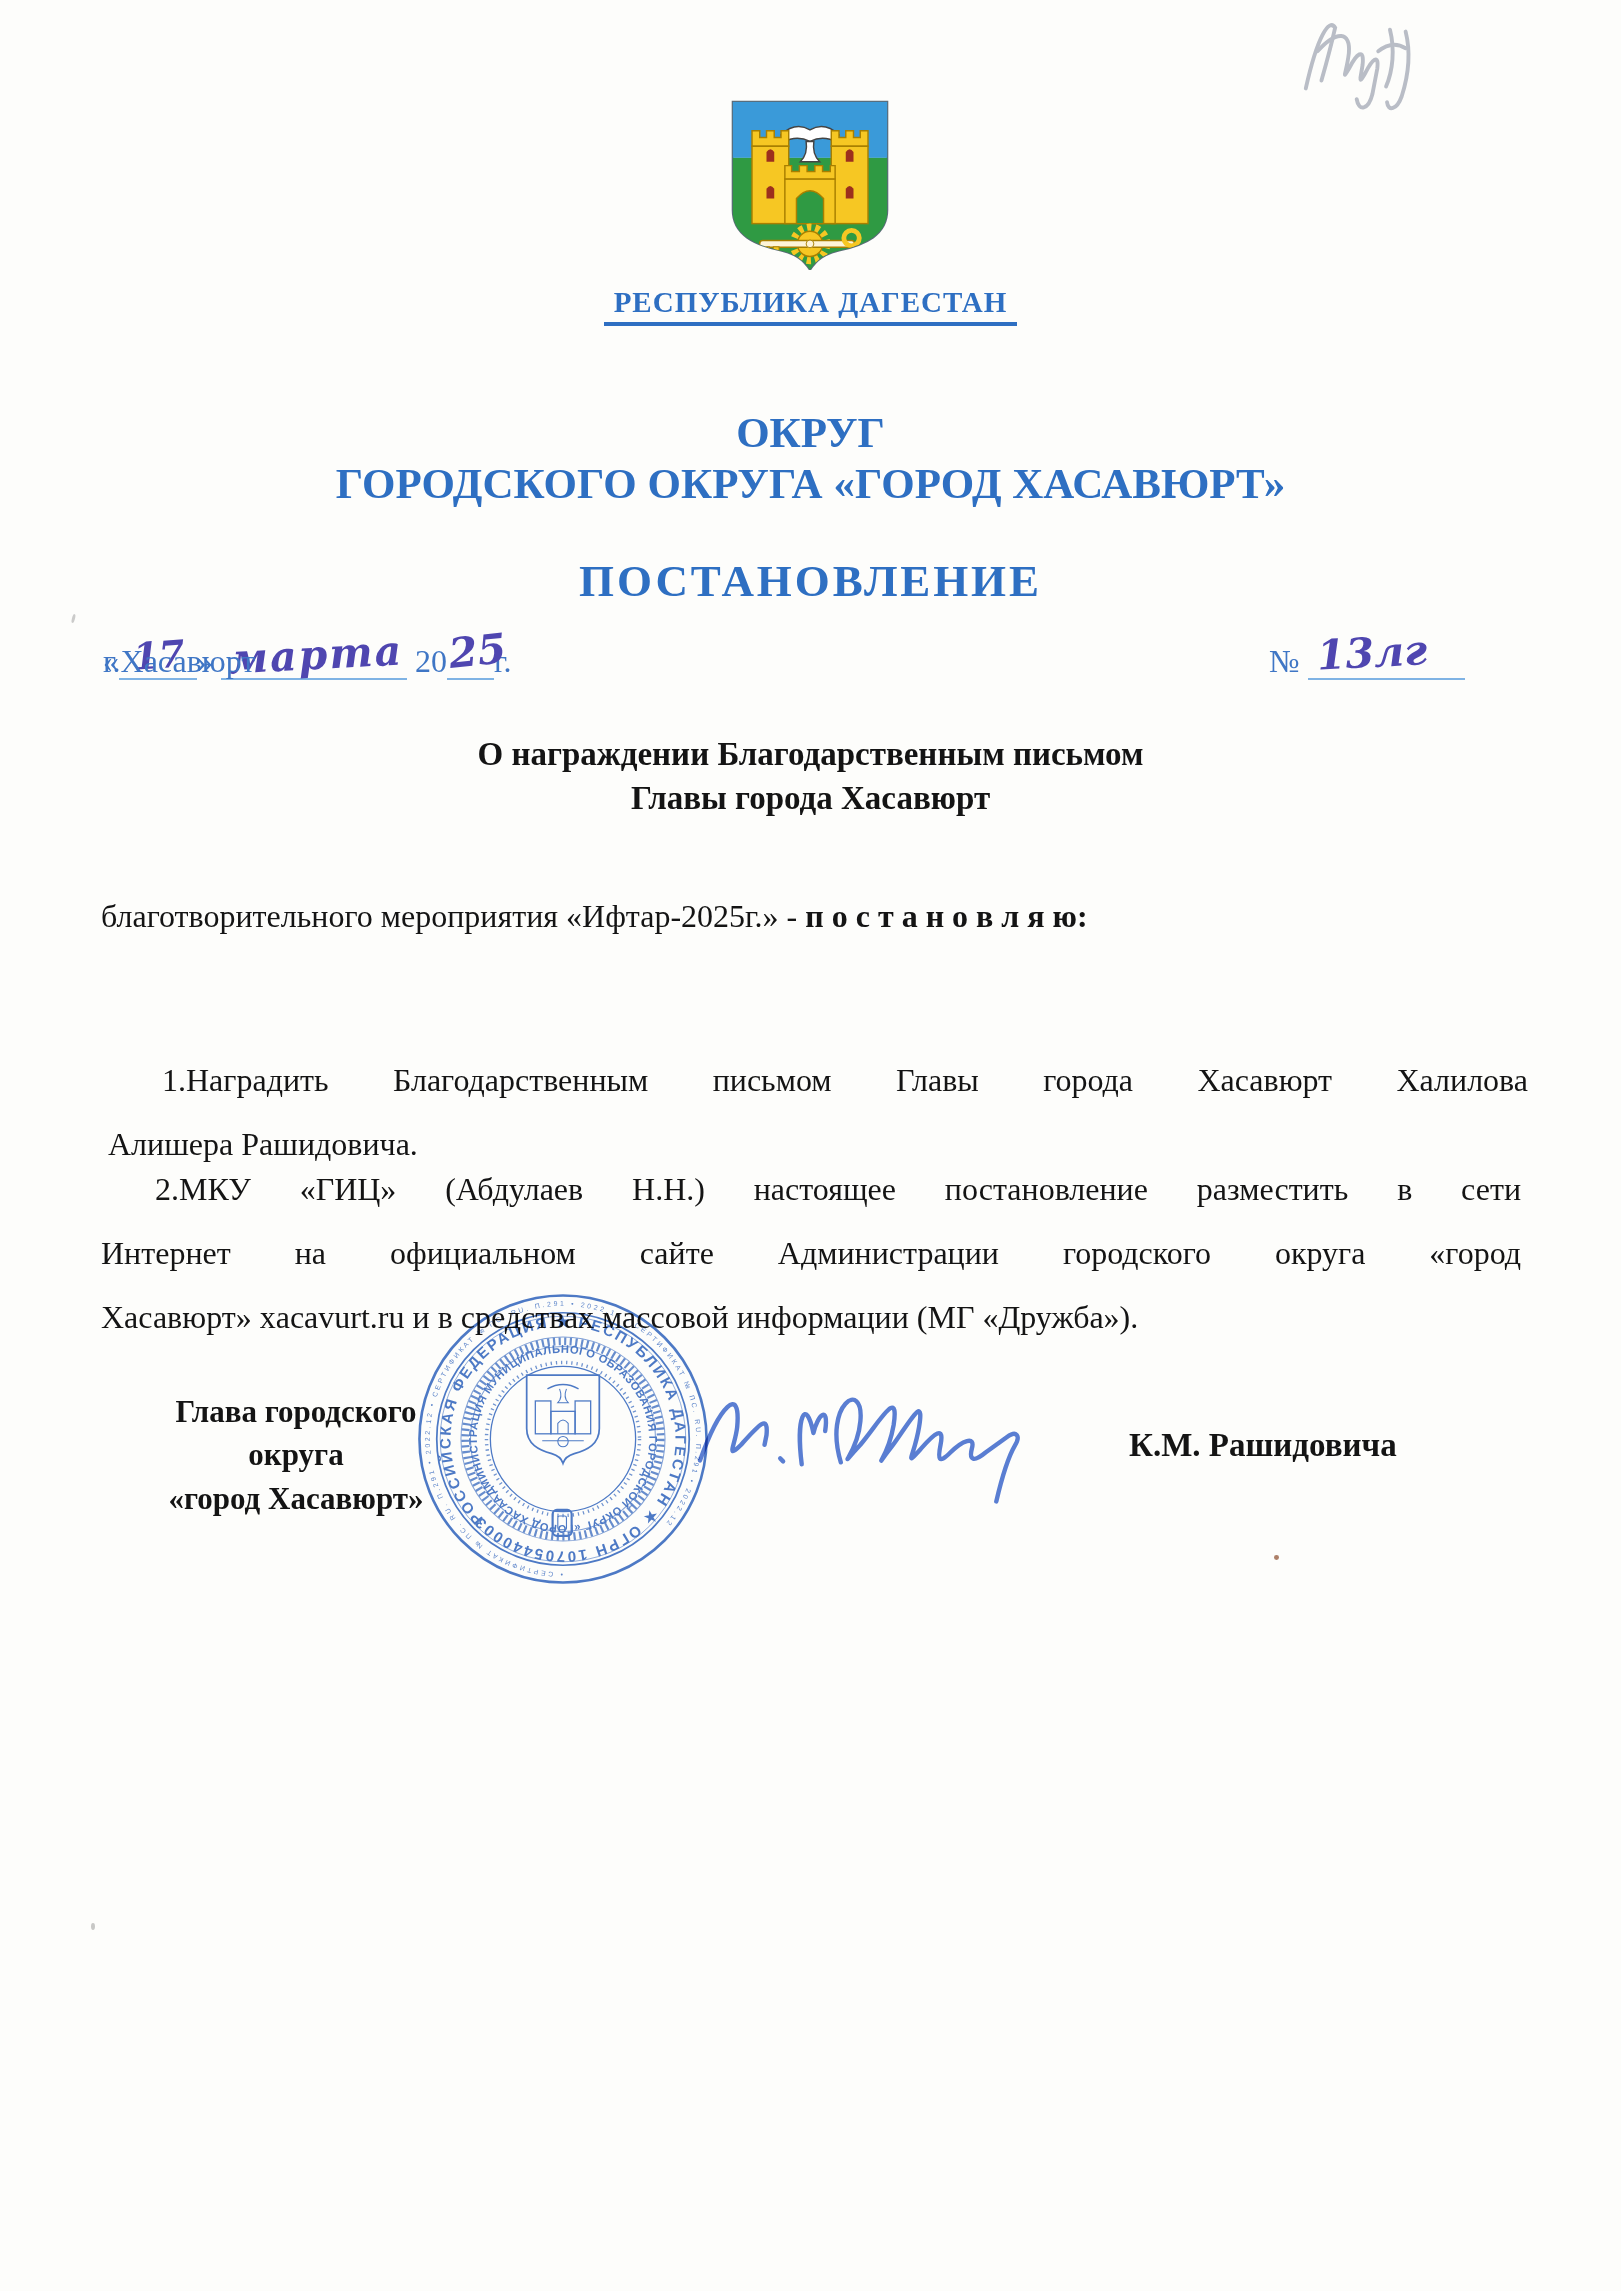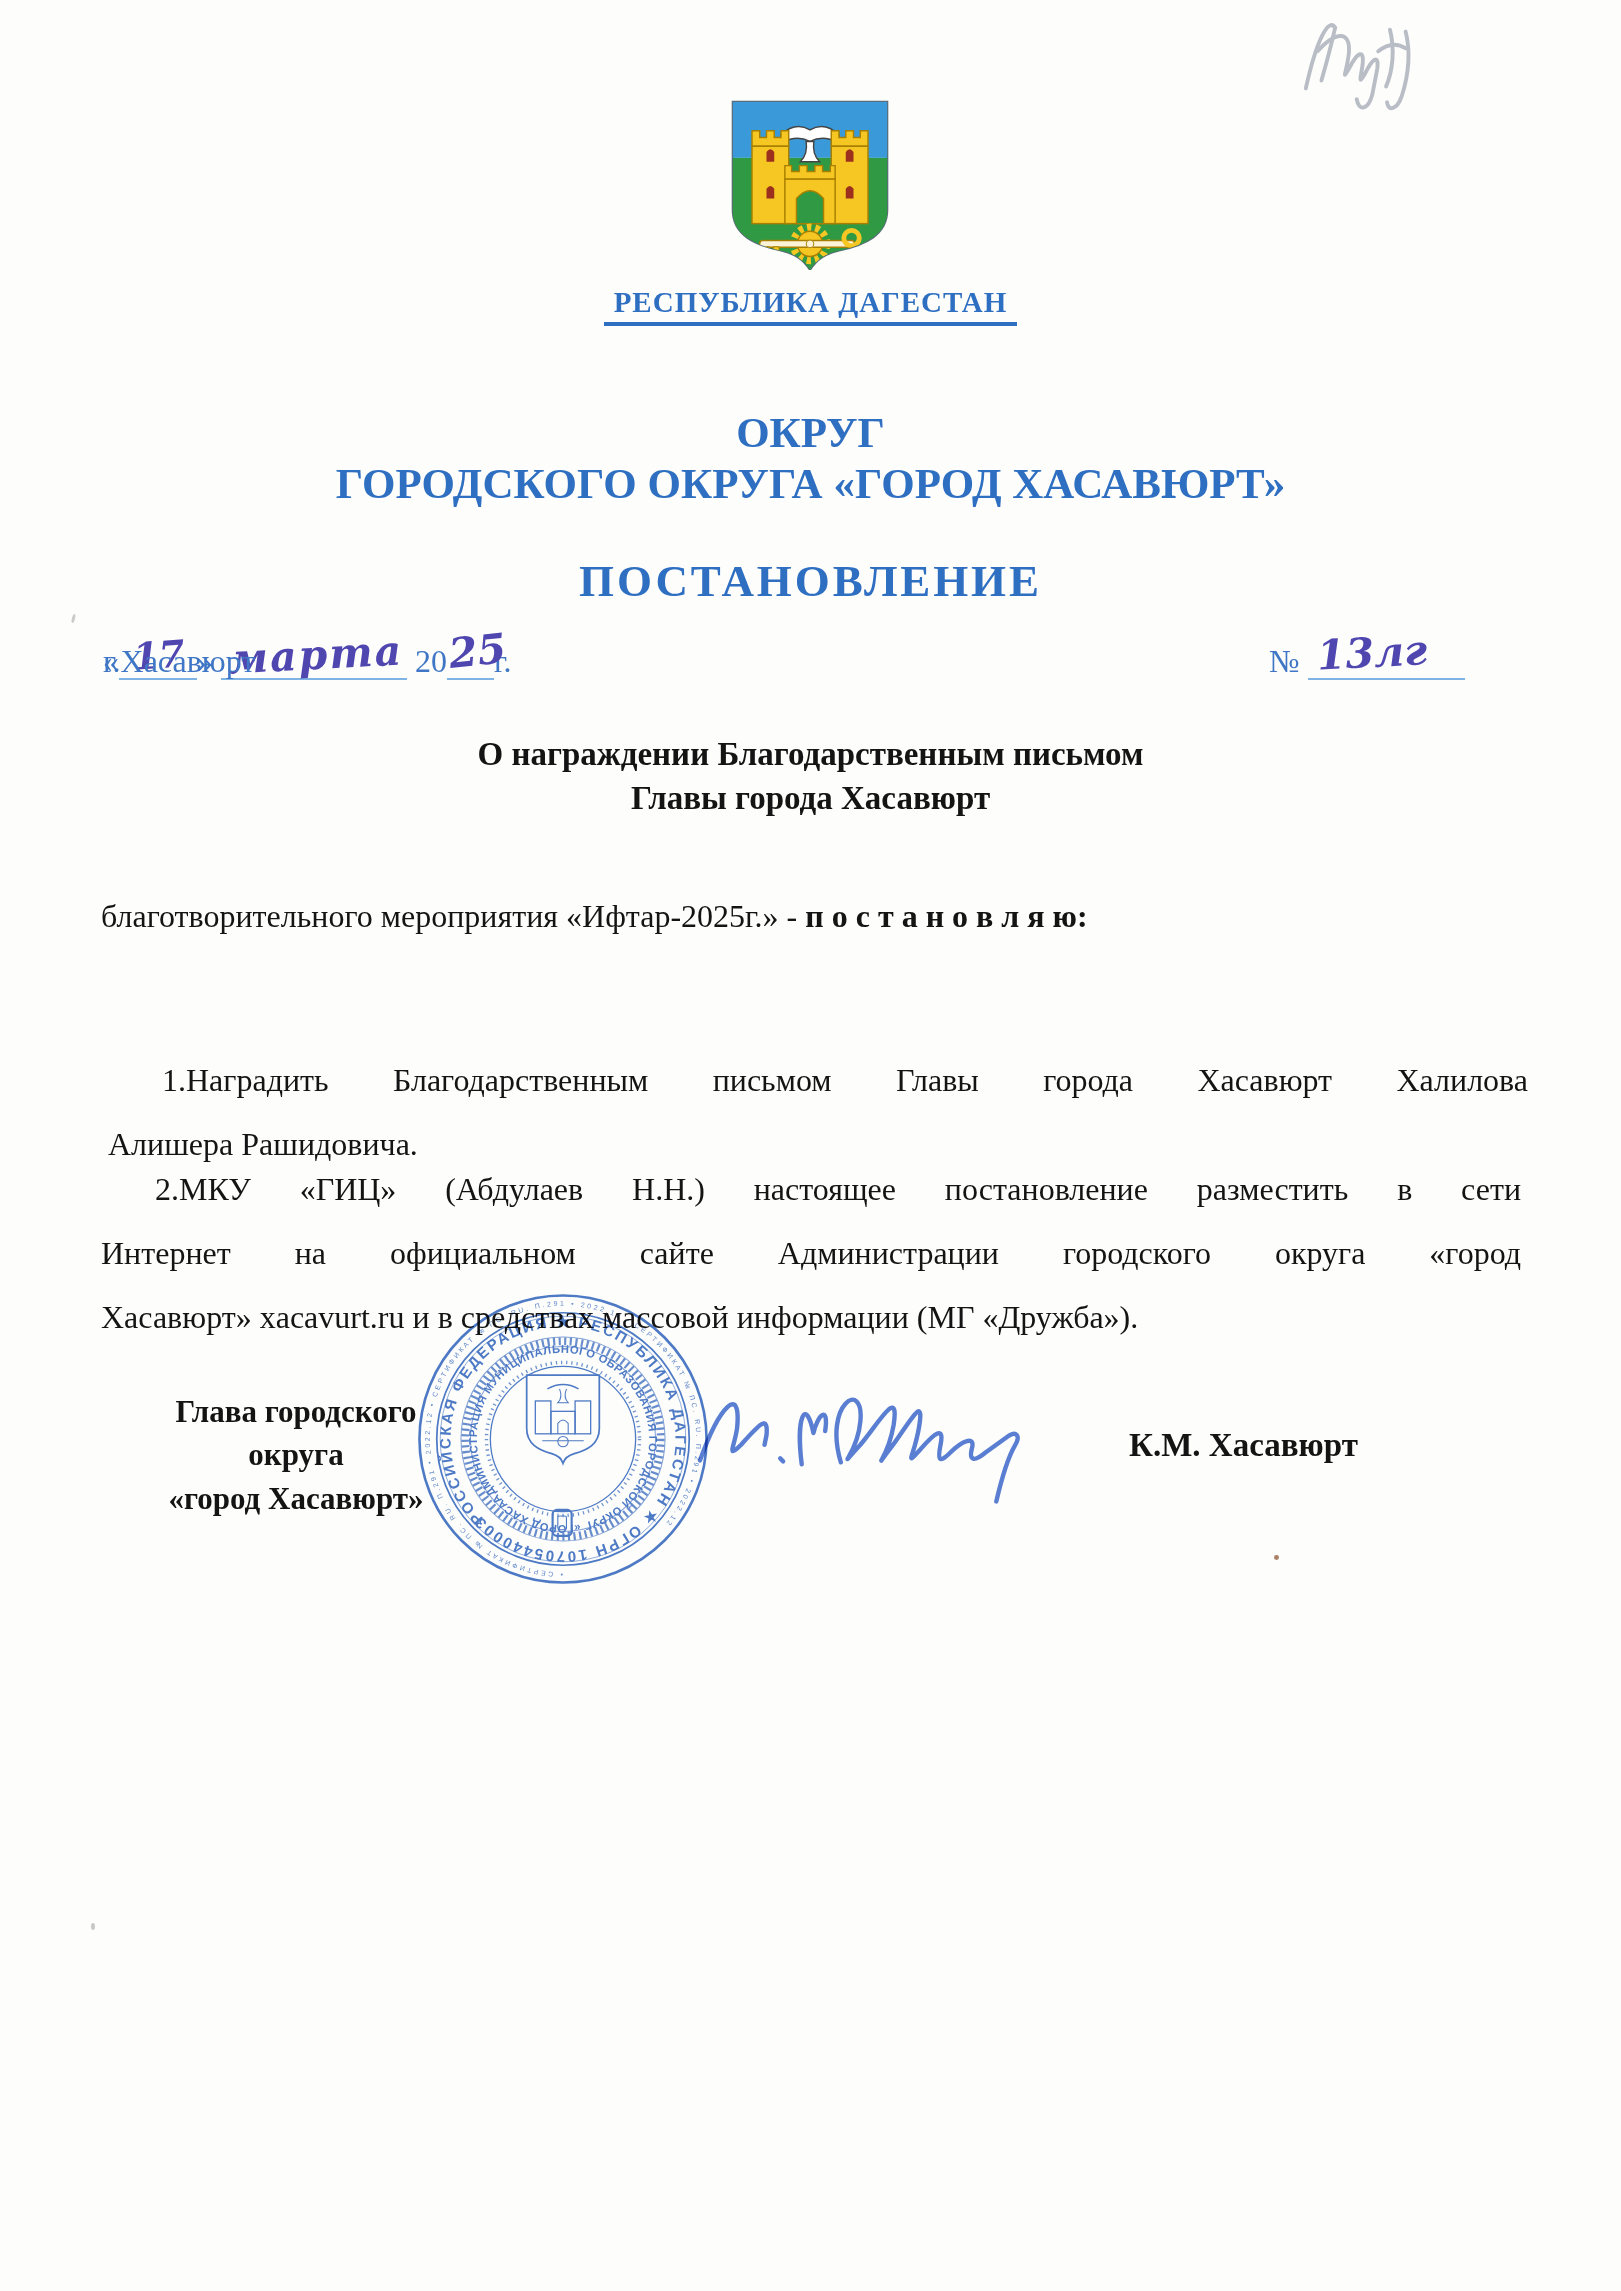--- a/index.html
+++ b/index.html
@@ -240,20 +240,20 @@
 
   <svg class="abs autograph" width="382" height="176" viewBox="0 0 390 180">
     <g fill="none" stroke="#5b7fd6" stroke-width="4.5" stroke-linecap="round" stroke-linejoin="round">
       <path d="M14,118 C34,62 56,40 52,84 C50,102 40,118 56,102 C74,82 84,70 82,92 L80,102"></path>
       <path d="M96,116 l3,3"></path>
       <path d="M118,122 C112,74 122,52 130,90 C134,72 146,60 142,88"></path>
       <path d="M158,120 C140,60 182,34 178,78 C175,112 150,132 178,102 C198,78 218,42 212,82 C206,116 188,132 210,104 C228,80 244,48 238,84 C233,114 222,126 240,106 C254,90 264,82 260,102 C257,117 258,122 270,110 C282,98 296,92 292,106 C289,118 294,120 306,110 L328,94 C338,87 342,93 336,103 C329,115 321,143 317,160"></path>
     </g>
   </svg>
 
-  <div class="abs sign-name">К.М. Хасавюрт</div>
+  <div class="abs sign-name">К.М. Рашидовича</div>
 
   <div class="abs speck" style="left:1274px;top:1555px;background:#8a4a2a;opacity:.7;"></div>
   <div class="abs speck" style="left:91px;top:1923px;background:#777;opacity:.4;width:3.9px;height:6.9px;"></div>
   <div class="abs speck" style="left:72px;top:614px;background:#999;opacity:.5;width:2.9px;height:8.8px;transform:rotate(15deg);"></div>
 
 </div>
 
 
 </body></html>

